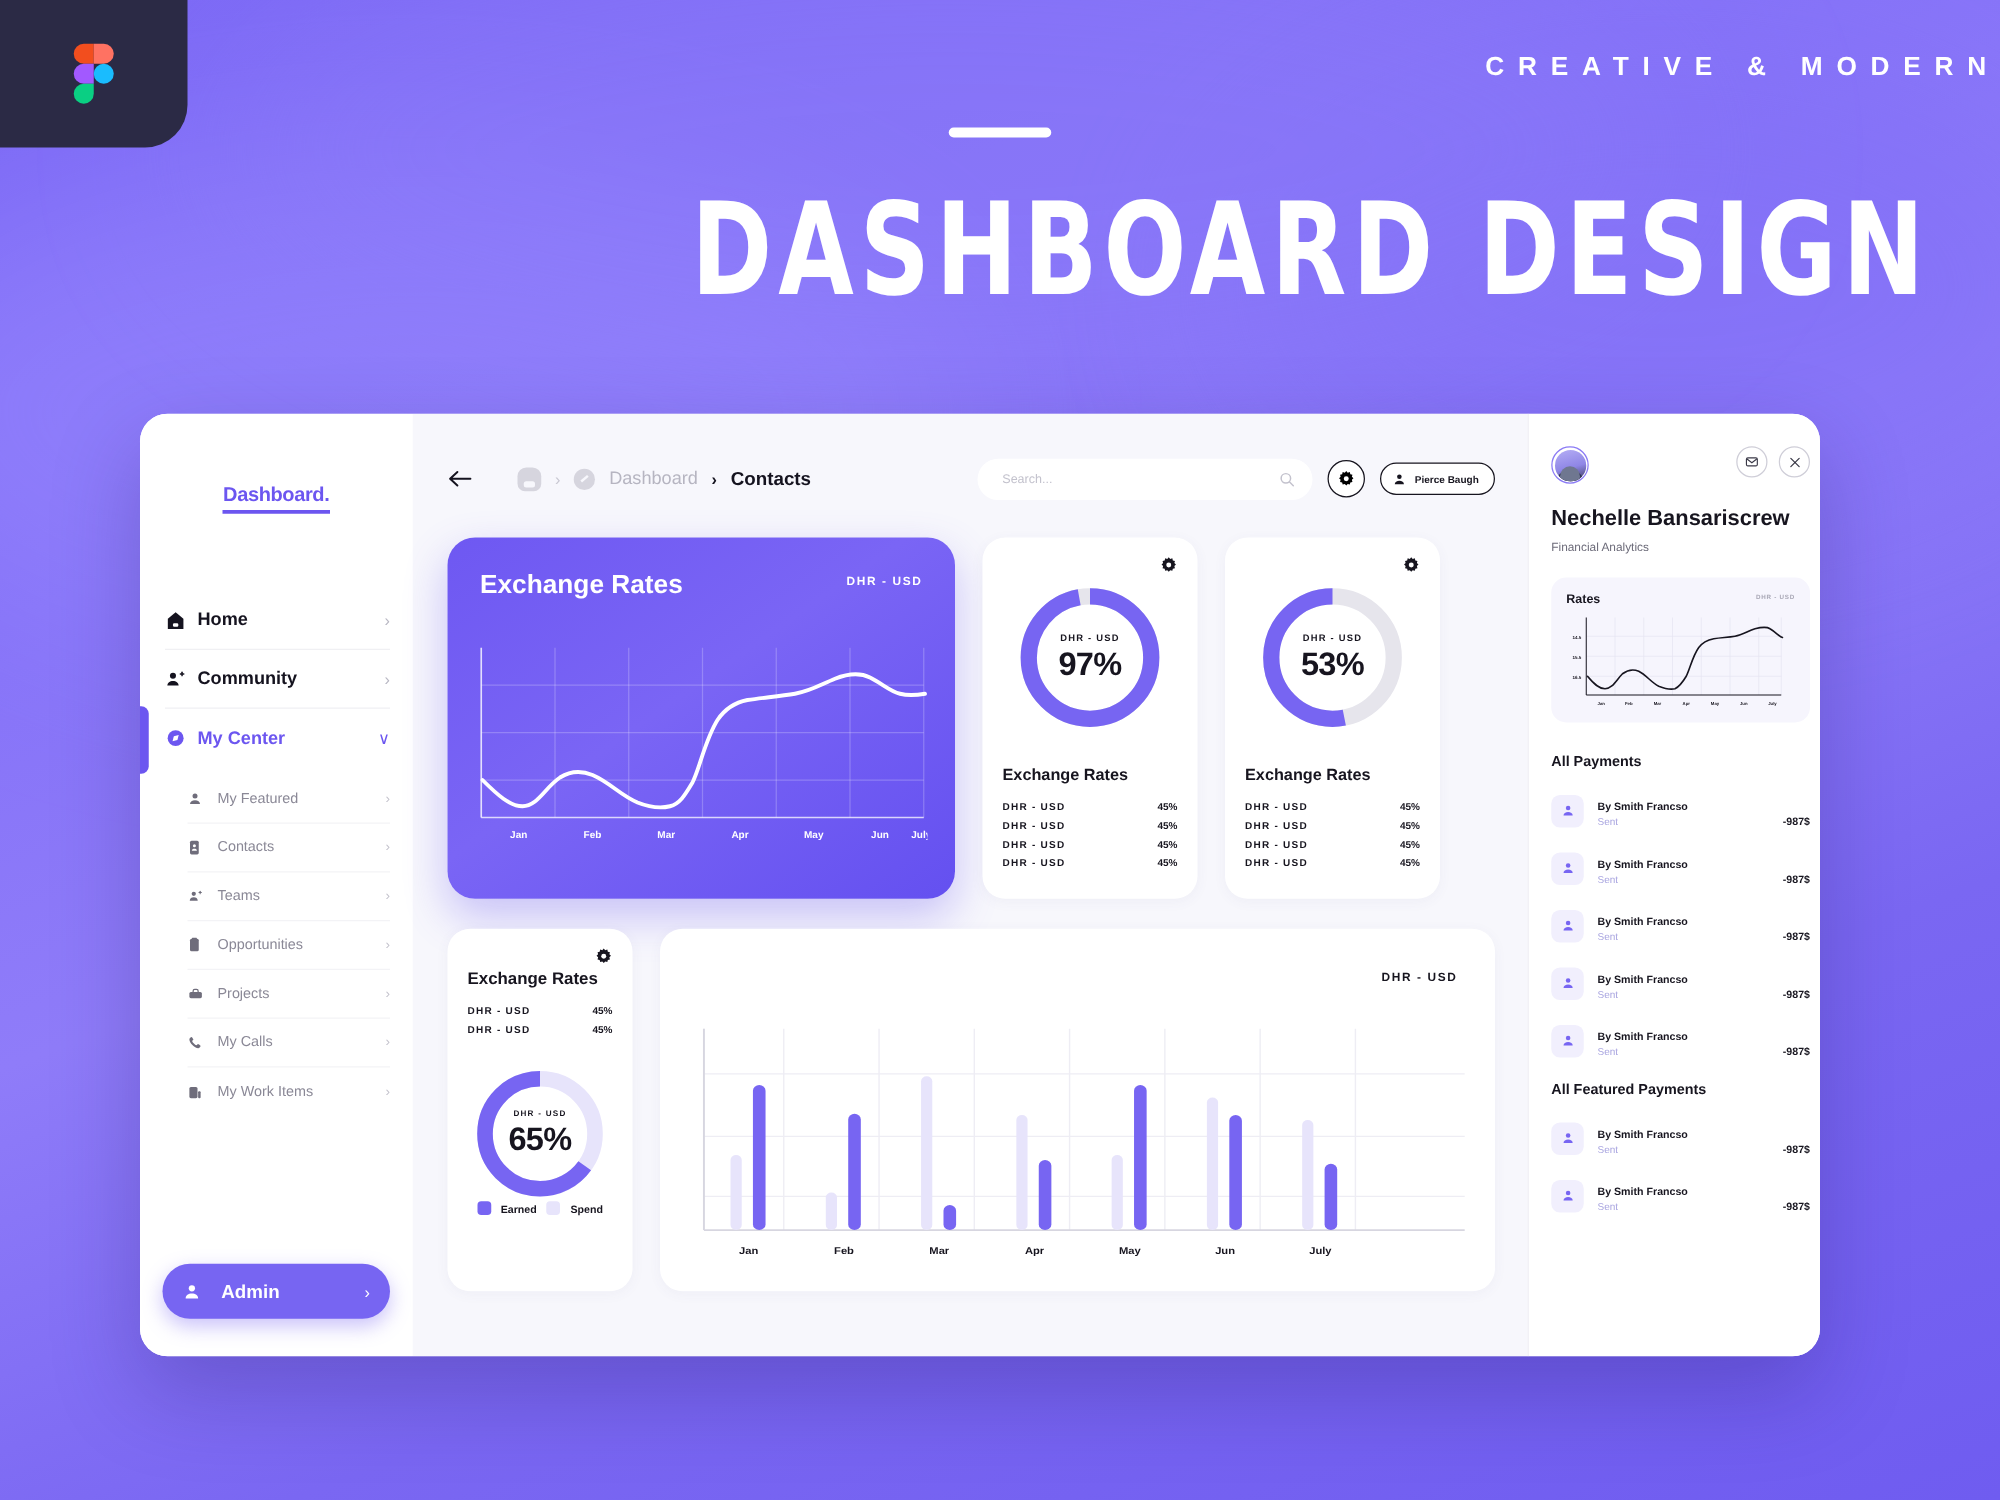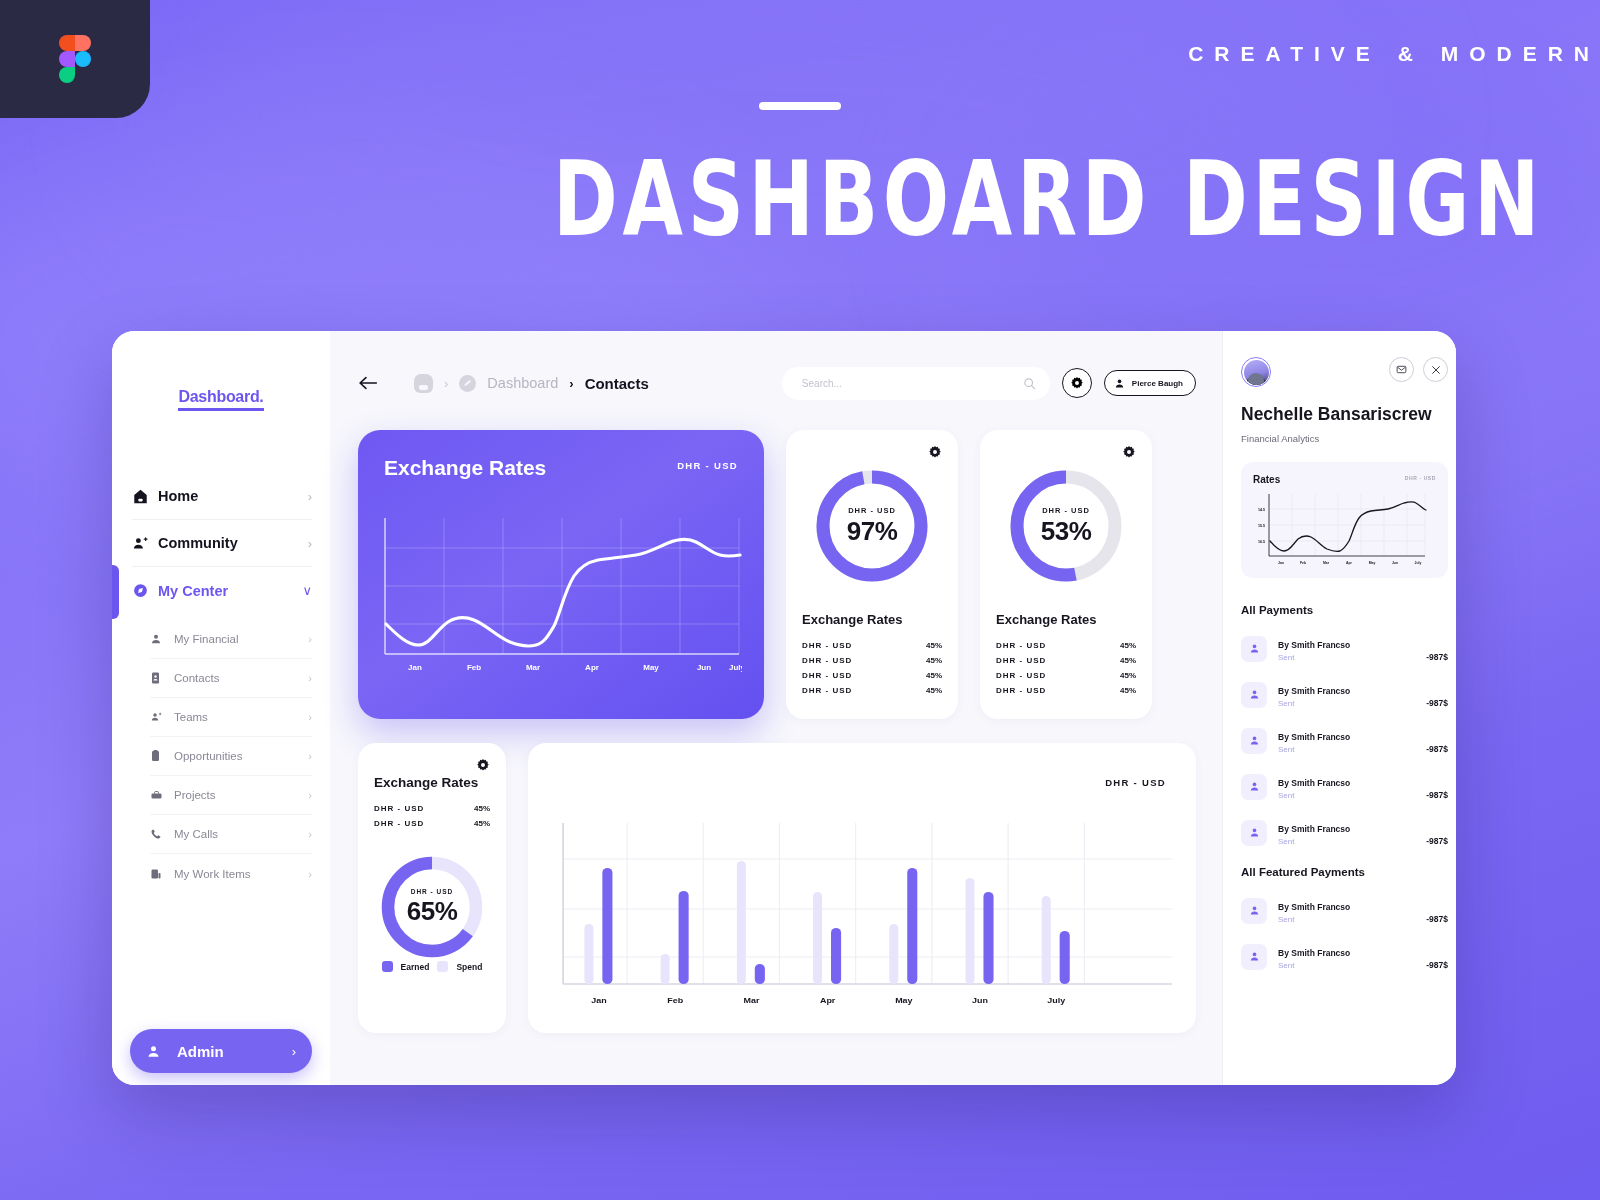--- a/index.html
+++ b/index.html
@@ -72,21 +72,21 @@
   }
   .sub { padding:0 18px 0 38px; margin-top:6px; }
   .sub-row {
     display:flex; align-items:center; height:39px; cursor:pointer; border-bottom:1px solid #f3f3f6;
   }
   .sub-row:last-child { border-bottom:none; }
   .sub-ic { width:24px; flex:0 0 24px; color:#6f6d7b; display:flex; align-items:center; }
   .sub-lbl { flex:1; font-size:11.5px; color:#8a8896; }
   .sub-ch { color:#c4c3cd; font-size:11px; }
   .admin-btn {
-    position:absolute; left:18px; bottom:12px; width:182px; height:44px; border-radius:22px;
+    position:absolute; left:18px; bottom:30px; width:182px; height:44px; border-radius:22px;
     background:#7765f2; display:flex; align-items:center; padding:0 16px; cursor:pointer;
     box-shadow:0 6px 16px rgba(119,101,242,.4);
   }
   .admin-ic { color:#fff; display:flex; align-items:center; }
   .admin-lbl { color:#fff; font-size:15px; font-weight:700; margin-left:16px; flex:1; }
   .admin-ch { color:#fff; font-size:13px; }
 
   
   .main { flex:1; background:#f7f7fc; padding:30px 26px 0 28px; min-width:0; }
   .topbar { display:flex; align-items:center; height:44px; }
@@ -257,21 +257,21 @@
     </div>
 
     <div class="sub">
       <div class="sub-row">
         <span class="sub-ic">
           <svg width="12" height="12" viewBox="0 0 24 24" fill="currentColor">
               <circle cx="12" cy="7.5" r="4"></circle>
               <path d="M4 20.5c0-4 3.6-6.3 8-6.3s8 2.3 8 6.3H4Z"></path>
             </svg>
         </span>
-        <span class="sub-lbl">My Financial</span>
+        <span class="sub-lbl">My Featured</span>
         <span class="sub-ch">›</span>
       </div>
       <div class="sub-row">
         <span class="sub-ic">
           <svg width="11" height="12" viewBox="0 0 18 24" fill="currentColor">
               <rect x="2" y="1" width="14" height="22" rx="2.5"></rect>
               <circle cx="9" cy="9" r="2.4" fill="#fff"></circle>
               <path d="M5 17c0-2 1.8-3 4-3s4 1 4 3H5Z" fill="#fff"></path>
             </svg>
         </span>

